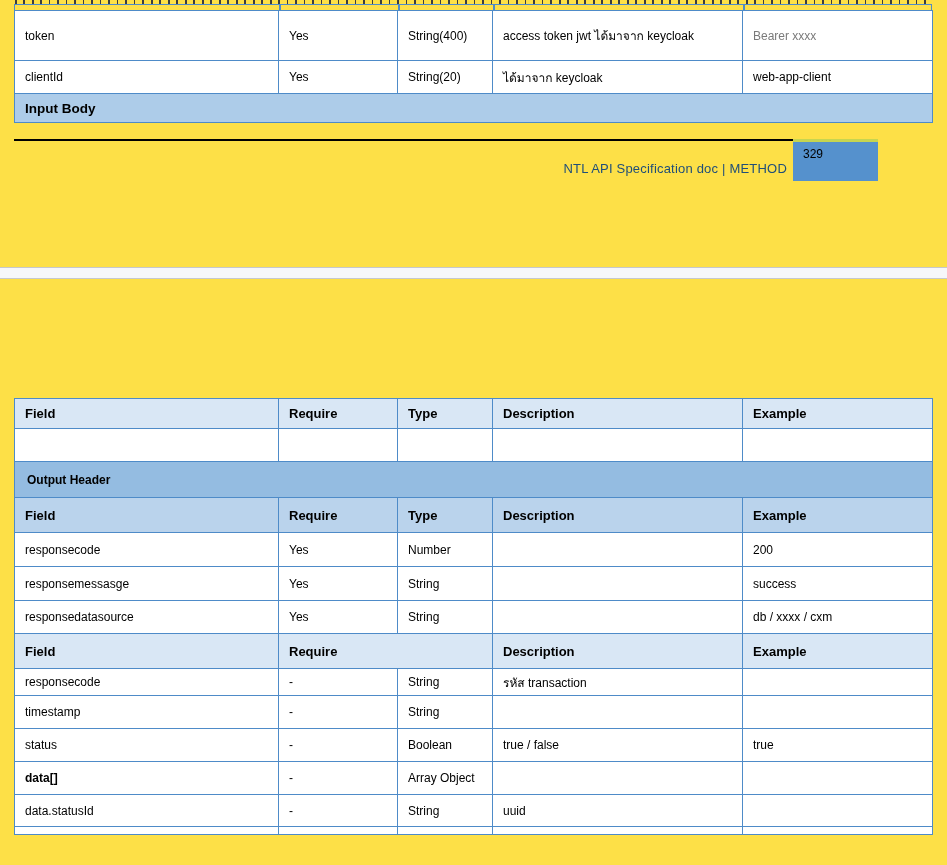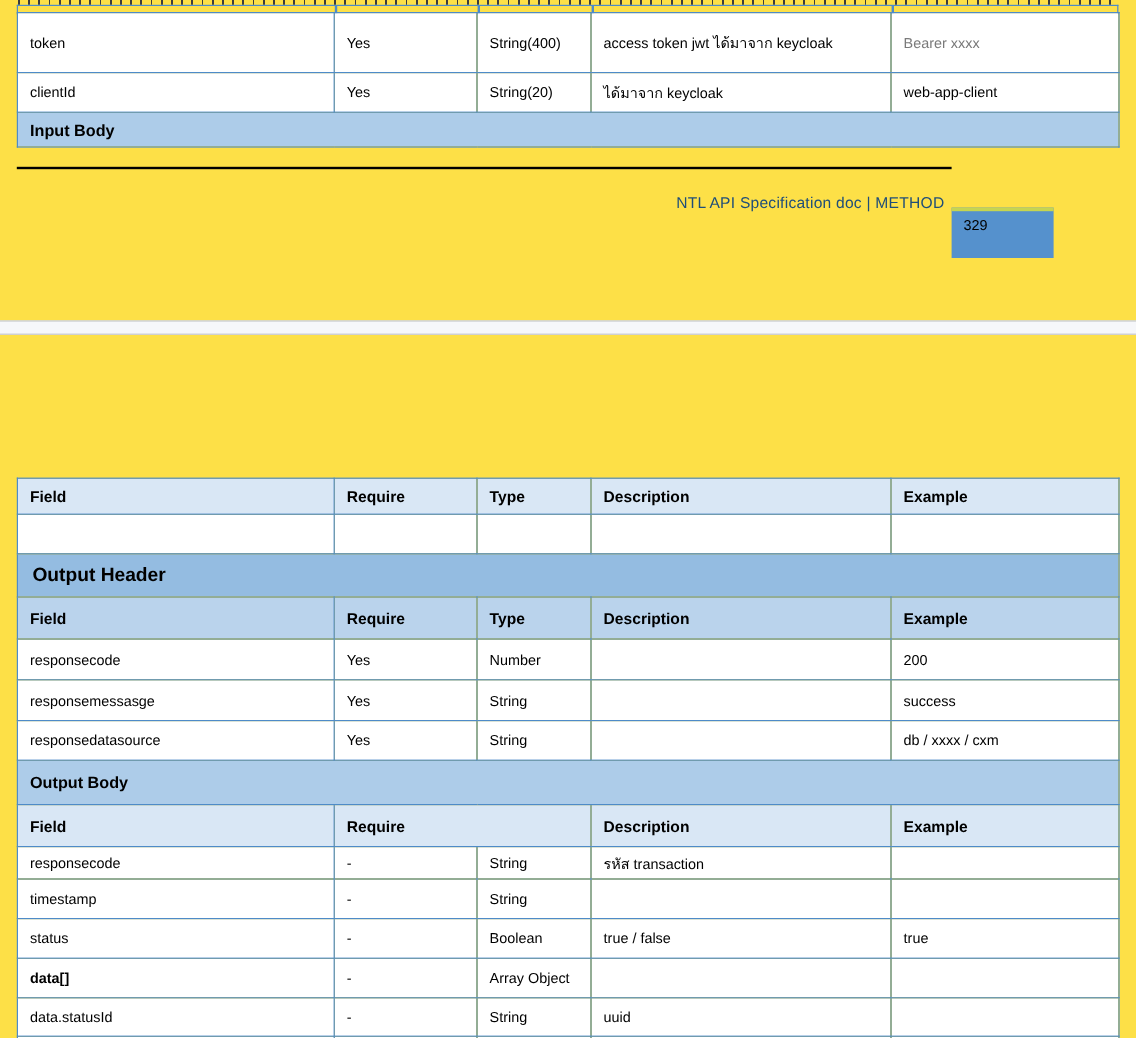--- a/index.html
+++ b/index.html
@@ -17,38 +17,38 @@
   html,body{width:947px;height:865px;overflow:hidden;background:#ffffff;
     font-family:"Liberation Sans","DejaVu Sans",sans-serif;color:#000;}
   .stage{position:relative;width:947px;height:865px;background:#fde047;}
 
   
   table.spec{border-collapse:collapse;table-layout:fixed;position:absolute;left:14px;width:918px;}
   table.spec td{border:1.5px solid var(--table-border);font-size:12px;padding:2px 6px 2px 10px;
     vertical-align:middle;overflow:hidden;background:#fff;}
   tr.hdr td{font-weight:bold;font-size:13px;background:var(--header-light-bg);}
   tr.hdr-mid td{font-weight:bold;font-size:13px;background:var(--header-mid-bg);}
-  tr.section-dark td{font-weight:bold;font-size:16px;background:var(--section-dark-bg);padding-left:12px;}
+  tr.section-dark td{font-weight:bold;font-size:12px;background:var(--section-dark-bg);padding-left:12px;}
   tr.section-mid td{font-weight:bold;font-size:13.5px;background:var(--section-mid-bg);}
   td.muted{color:var(--muted-text);}
   td.bold{font-weight:bold;}
 
   
   .tick-strip{position:absolute;top:0;left:15px;width:916px;height:4px;
     background:repeating-linear-gradient(90deg,#3c3c3c 0px,#3c3c3c 1.5px,transparent 1.5px,transparent 8.5px);}
   .mini-row{position:absolute;top:4px;left:14px;width:918px;height:8px;
     border-top:1.5px solid var(--table-border);
     border-left:1.5px solid var(--table-border);
     border-right:1.5px solid var(--table-border);}
   .mini-row .vdiv{position:absolute;top:0;width:1.5px;height:100%;background:var(--table-border);}
 
   
   .footer-line{position:absolute;top:139px;left:14px;width:779px;height:2px;background:#000;}
   .page-num-box{position:absolute;top:139px;left:793px;width:85px;height:42px;
-    background:var(--page-box-bg);border-top:3px solid var(--page-box-accent);margin-top:34px;}
+    background:var(--page-box-bg);border-top:3px solid var(--page-box-accent);}
   .page-num-box span{display:block;margin:5px 0 0 10px;font-size:12px;color:#000;}
   .footer-title{position:absolute;top:161px;right:160px;font-size:13px;font-weight:normal;
     color:var(--footer-title-color);letter-spacing:.2px;}
 
   
   .page-separator{position:absolute;top:267px;left:0;width:947px;height:12px;
     background:#f6f7fa;border-top:1px solid #c6c8cc;border-bottom:1px solid #c6c8cc;}
 
   
   .t1 tr.r-token{height:50px;}
@@ -175,23 +175,20 @@
         <td>success</td>
       </tr>
       <tr class="r-rds">
         <td>responsedatasource</td>
         <td>Yes</td>
         <td>String</td>
         <td></td>
         <td>db / xxxx / cxm</td>
       </tr>
 
-      <tr class="r-ob section-mid">
-        <td colspan="5">Output Body</td>
-      </tr>
       <tr class="r-h3 hdr">
         <td>Field</td>
         <td colspan="2">Require</td>
         <td>Description</td>
         <td>Example</td>
       </tr>
       <tr class="r-txn">
         <td>responsecode</td>
         <td>-</td>
         <td>String</td>

